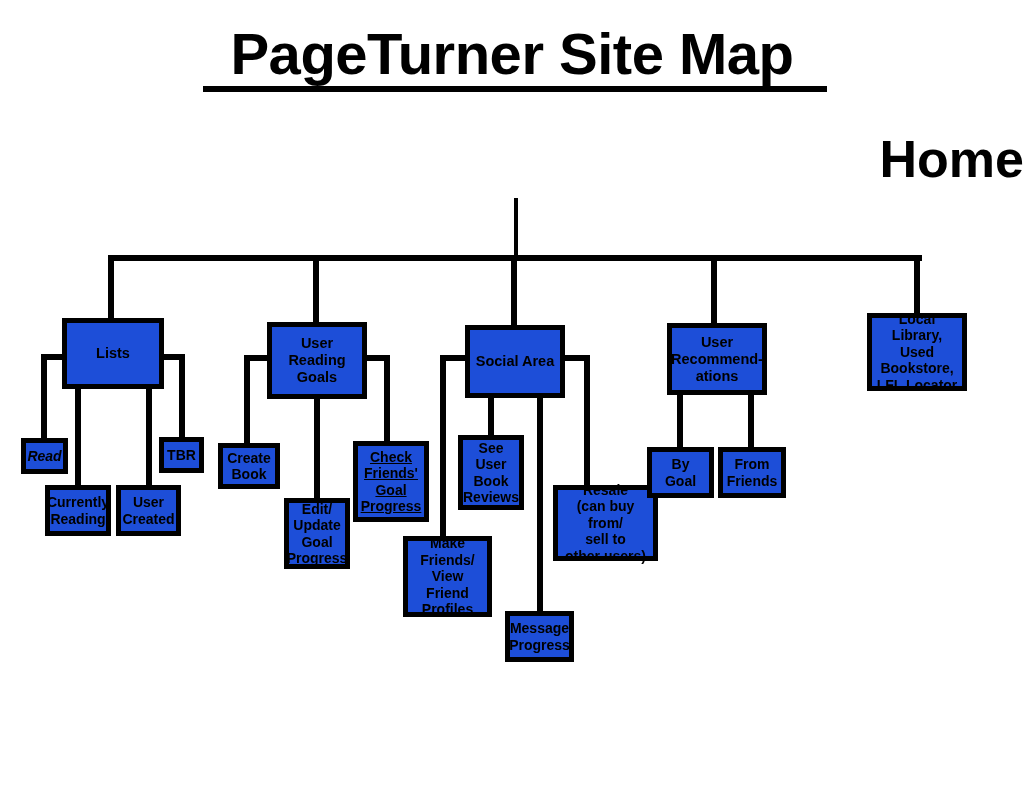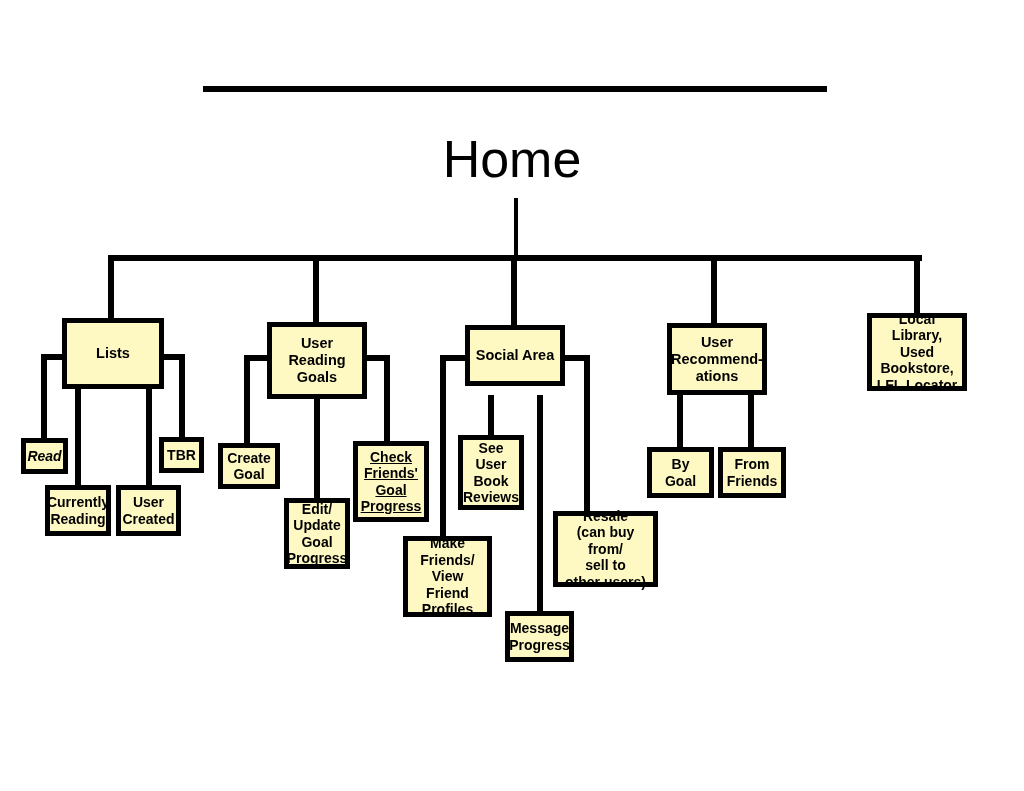--- a/index.html
+++ b/index.html
@@ -39,23 +39,23 @@
     width: 624px;
     height: 6px;
     background: #000000;
   }
   
   #root-node {
     position: absolute;
     left: 0;
     top: 128px;
     width: 1024px;
-    text-align: center;
+    text-align: right;
     font-size: 52px;
-    font-weight: normal;
+    font-weight: bold;
     line-height: 62px;
     white-space: nowrap;
   }
   
   .vline {
     position: absolute;
     background: #000000;
     width: 6px;
   }
   .vline.thin {
@@ -64,21 +64,21 @@
   .hline {
     position: absolute;
     background: #000000;
     height: 6px;
   }
   
   .node {
     position: absolute;
     box-sizing: border-box;
     border: 5px solid #000000;
-    background: #fef9c3;
+    background: #1d4ed8;
     display: flex;
     align-items: center;
     justify-content: center;
     text-align: center;
     font-weight: bold;
     font-size: 14px;
     line-height: 16.5px;
     padding: 2px 3px;
     white-space: pre-line;
     z-index: 5;
@@ -90,20 +90,21 @@
   .node.lvl2 {
     font-size: 14px;
     line-height: 16.5px;
   }
 </style>
 </head>
 <body>
 
 <div id="canvas">
 
+  <div id="diagram-title">PageTurner Site Map</div>
   <div id="title-underline"></div>
 
   <div id="root-node">Home</div>
 
   <div class="vline thin" style="left:514px; top:198px; height:60px;"></div>
 
   <div class="hline" style="left:108px; top:255px; width:814px;"></div>
 
   <div class="vline" style="left:108px; top:255px; height:65px;"></div>
   <div class="vline" style="left:313px; top:255px; height:69px;"></div>
@@ -135,31 +136,31 @@
 
   <div class="hline" style="left:244px; top:355px; width:28px;"></div>
   <div class="vline" style="left:244px; top:355px; height:90px;"></div>
 
   <div class="hline" style="left:362px; top:355px; width:28px;"></div>
   <div class="vline" style="left:384px; top:355px; height:88px;"></div>
 
   <div class="vline" style="left:314px; top:390px; height:112px;"></div>
 
   <div class="node lvl2" style="left:218px; top:443px; width:62px; height:46px;">Create
-Goal</div>
+Book</div>
   <div class="node lvl2" style="left:284px; top:498px; width:66px; height:71px;">Edit/
 Update
 Goal
 Progress</div>
   <div class="node lvl2" style="left:353px; top:441px; width:76px; height:81px;text-decoration:underline;">Check
 Friends'
 Goal
 Progress</div>
 
-  <div class="node lvl1" style="left:465px; top:325px; width:100px; height:61px;">Social Area</div>
+  <div class="node lvl1" style="left:465px; top:325px; width:100px; height:73px;">Social Area</div>
 
   <div class="hline" style="left:440px; top:355px; width:30px;"></div>
   <div class="vline" style="left:440px; top:355px; height:183px;"></div>
 
   <div class="hline" style="left:560px; top:355px; width:30px;"></div>
   <div class="vline" style="left:584px; top:355px; height:158px;"></div>
 
   <div class="vline" style="left:488px; top:395px; height:44px;"></div>
 
   <div class="vline" style="left:537px; top:395px; height:219px;"></div>
@@ -167,21 +168,21 @@
   <div class="node lvl2" style="left:458px; top:435px; width:66px; height:75px;">See
 User
 Book
 Reviews</div>
   <div class="node lvl2" style="left:403px; top:536px; width:89px; height:81px;">Make
 Friends/
 View Friend
 Profiles</div>
   <div class="node lvl2" style="left:505px; top:611px; width:69px; height:51px;">Message
 Progress</div>
-  <div class="node lvl2" style="left:553px; top:511px; width:105px; height:76px;">Resale
+  <div class="node lvl2" style="left:553px; top:485px; width:105px; height:76px;">Resale
 (can buy from/
 sell to
 other users)</div>
 
   <div class="node lvl1" style="left:667px; top:323px; width:100px; height:72px;">User
 Recommend-
 ations</div>
 
   <div class="vline" style="left:677px; top:392px; height:58px;"></div>
   <div class="vline" style="left:748px; top:392px; height:58px;"></div>

